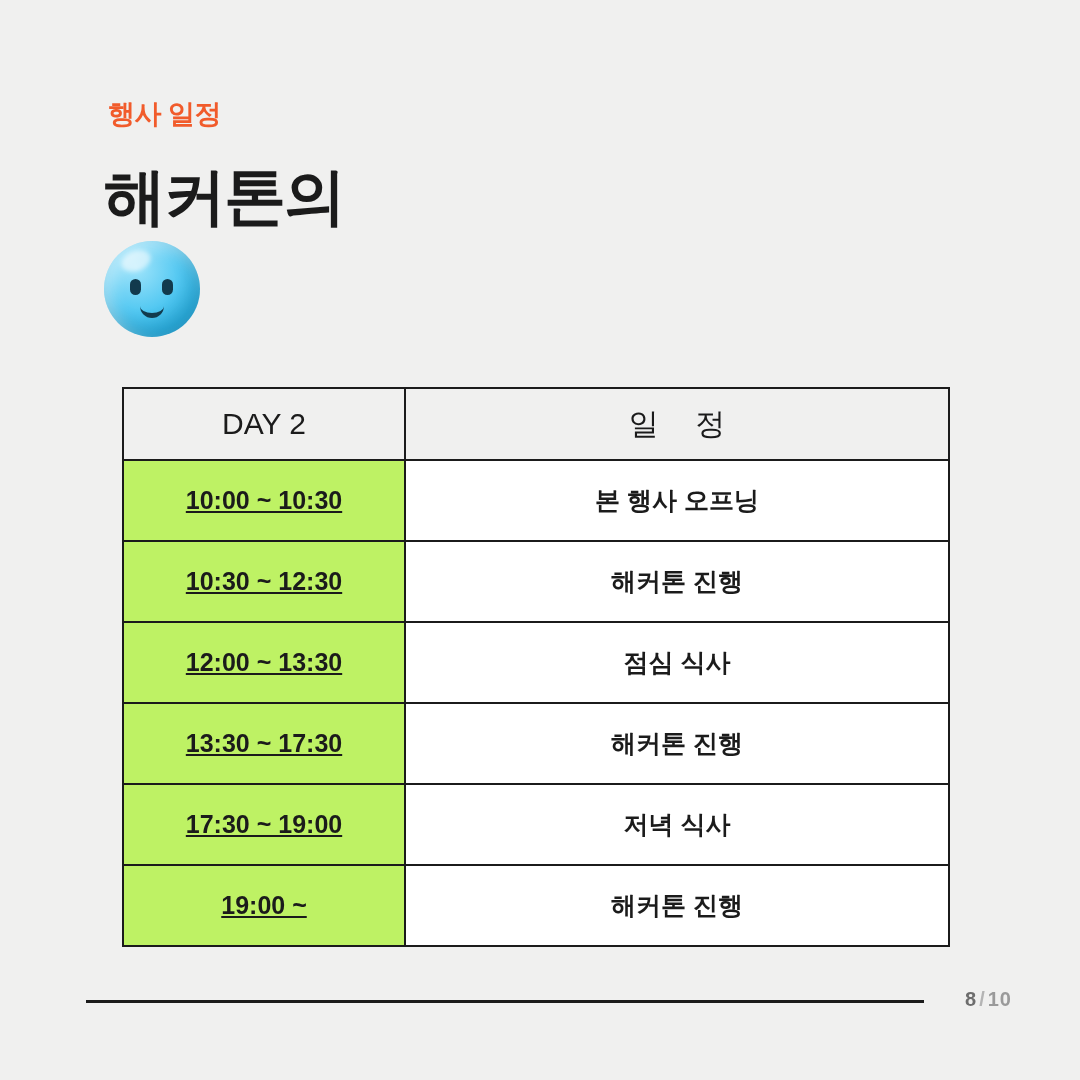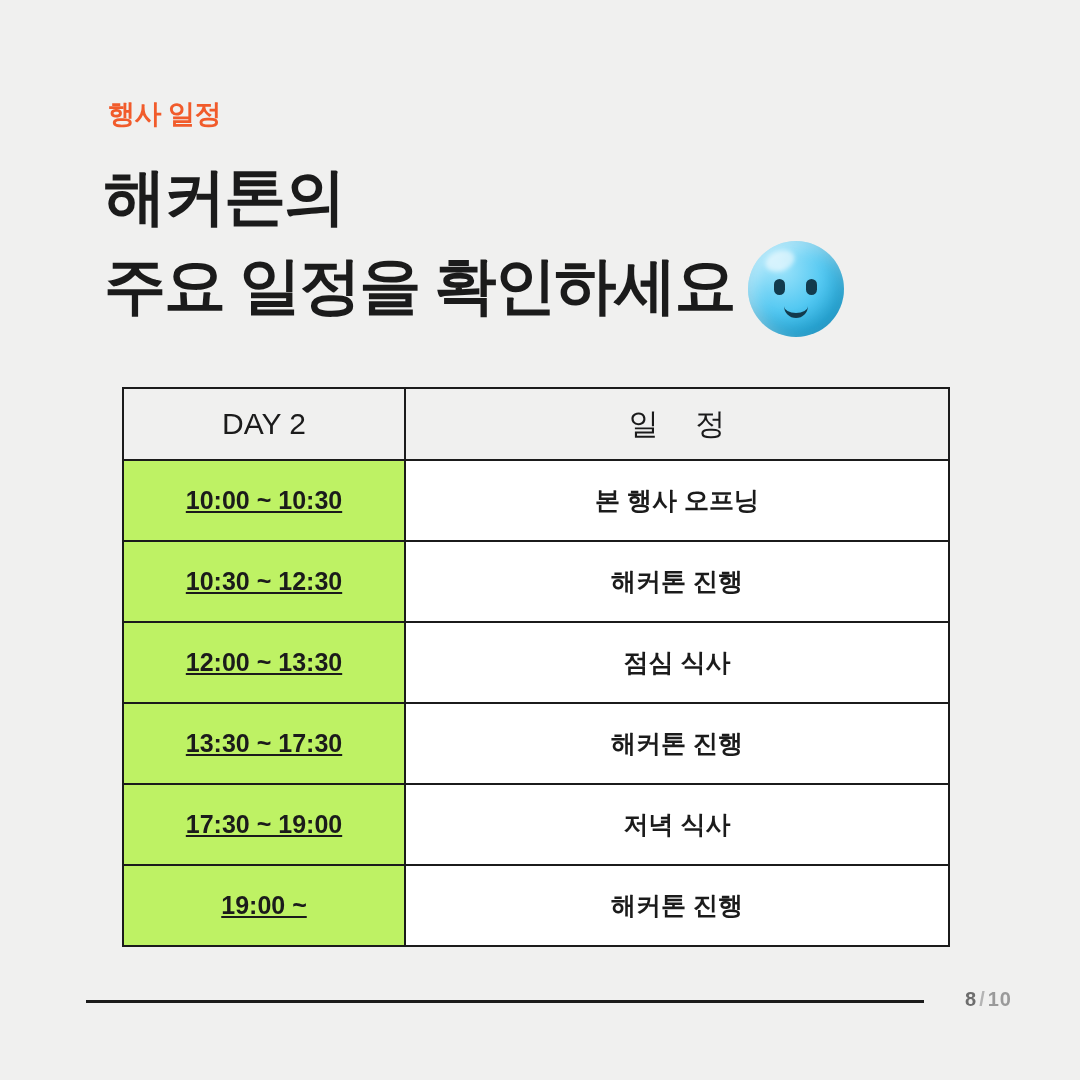--- a/index.html
+++ b/index.html
@@ -156,21 +156,20 @@
 </head>
 <body>
 
 <div class="slide">
 
   <div class="eyebrow">행사 일정</div>
 
   <div class="title-block">
     <div class="title-line">해커톤의</div>
     <div class="title-line2-wrap">
-      <div class="title-line">주요 일정을 확인하세요</div>
       <div class="blob">
         <div class="highlight"></div>
         <div class="eye left"></div>
         <div class="eye right"></div>
         <div class="mouth"></div>
       </div>
     </div>
   </div>
 
   <table class="schedule-table">

